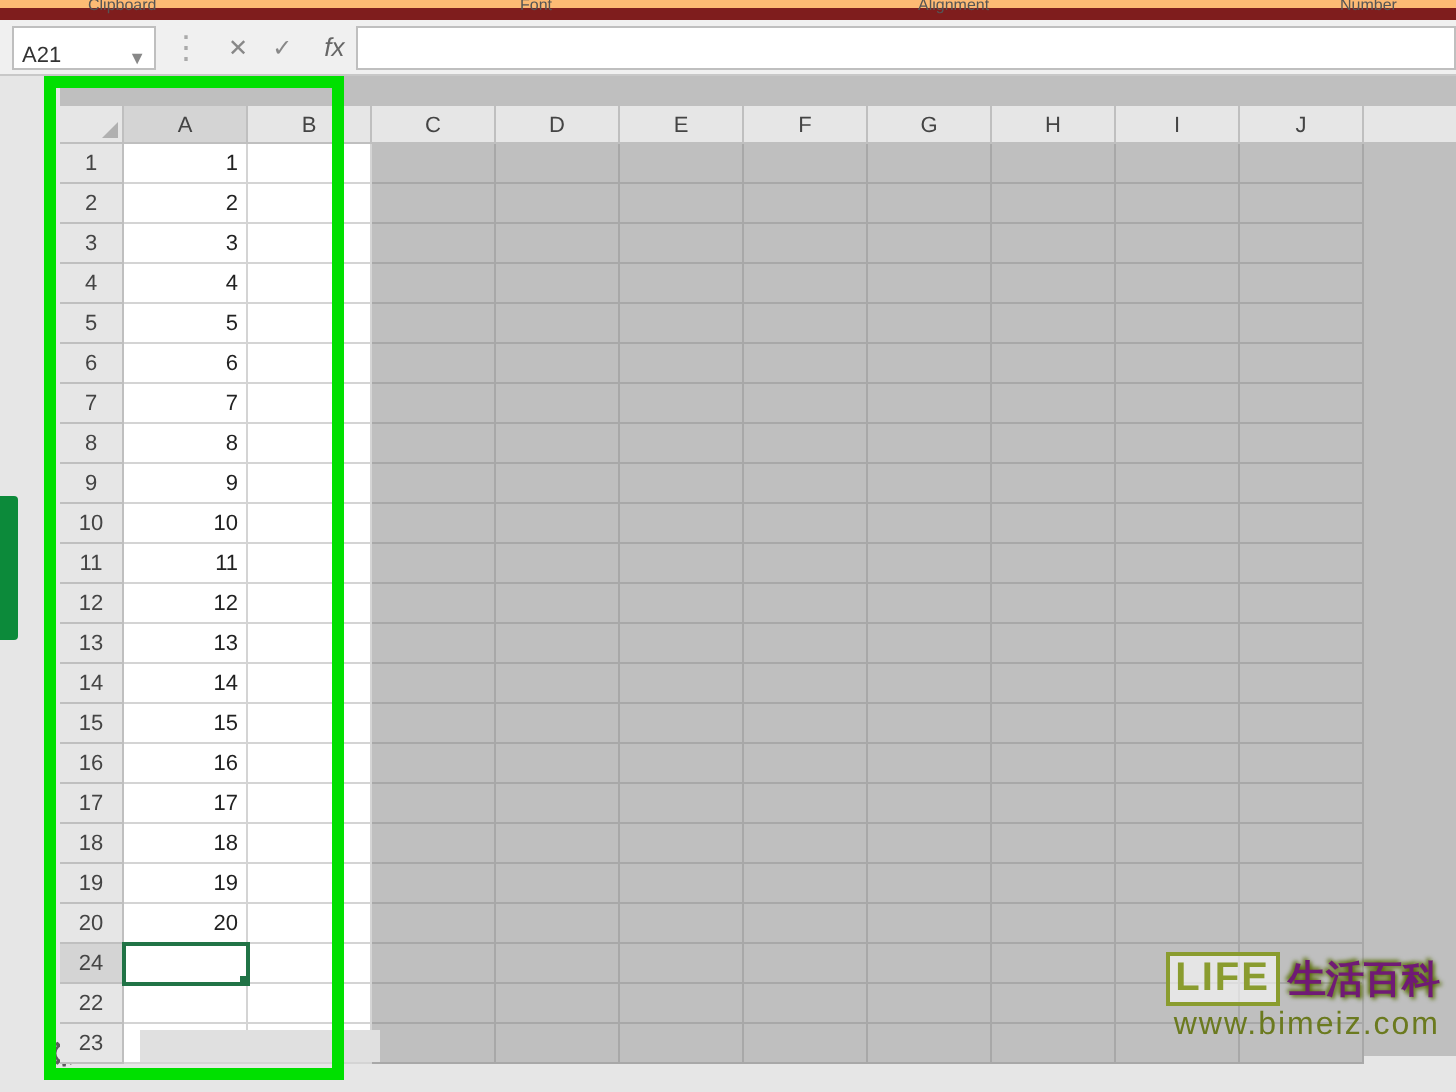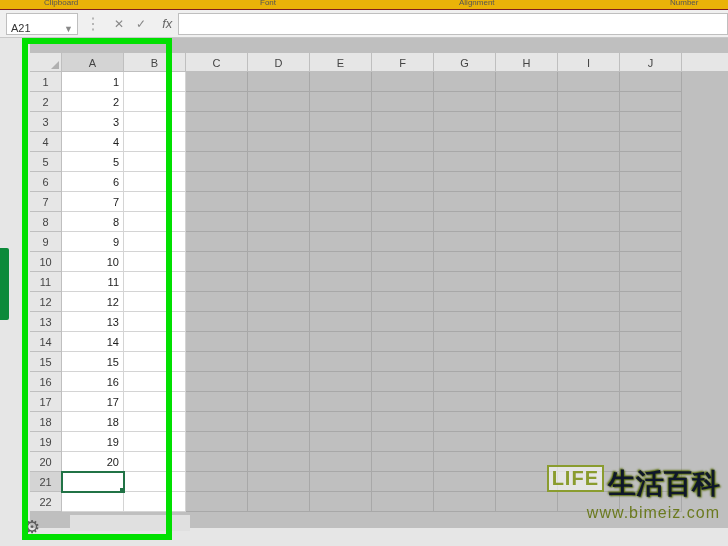--- a/index.html
+++ b/index.html
@@ -1,18 +1,18 @@
 <!DOCTYPE html>
 <html><head>
 <meta charset="utf-8">
 <style>
 * { margin: 0; padding: 0; box-sizing: border-box; font-family: 'Segoe UI', Arial, sans-serif; }
 body { width: 728px; height: 546px; background: #e6e6e6; overflow: hidden; position: relative; }
 
-.ribbon-groups { height: 10px; background: #eab308; display: flex; font-size: 8px; color: #555; border-bottom: 1px solid #7f1d1d; padding-left: 36px; }
+.ribbon-groups { height: 10px; background: #fdba74; display: flex; font-size: 8px; color: #555; border-bottom: 6px solid #7f1d1d; padding-left: 36px; }
 .ribbon-groups span { position: absolute; top: -2px; }
 .rg-clipboard { left: 44px; }
 .rg-font { left: 260px; }
 .rg-align { left: 459px; }
 .rg-number { left: 670px; }
 
 .namebox-row { height: 28px; background: #f0f0f0; border-bottom: 1px solid #c8c8c8; display: flex; align-items: center; padding-left: 6px; }
 .namebox { width: 72px; height: 22px; background: #fff; border: 1px solid #bfbfbf; display: flex; align-items: flex-end; padding: 0 4px; font-size: 11px; color: #333; position: relative; }
 .namebox .dd { margin-left: auto; color: #888; font-size: 9px; }
 .fx-sep { width: 30px; text-align: center; color: #aaa; }
@@ -40,23 +40,23 @@
 .rows { }
 .row { display: flex; height: 20px; }
 .rowh { width: 32px; text-align: center; font-size: 11px; color: #444; background: #e6e6e6; border-right: 1px solid #bfbfbf; border-bottom: 1px solid #bfbfbf; line-height: 20px; }
 .rowh.sel { background: #d4d4d4; }
 .cell { width: 62px; background: #fff; border-right: 1px solid #d4d4d4; border-bottom: 1px solid #d4d4d4; font-size: 11px; color: #222; text-align: right; padding-right: 4px; line-height: 20px; }
 .cell.gray { background: #bfbfbf; border-right: 1px solid #a8a8a8; border-bottom: 1px solid #a8a8a8; }
 .cell.active { outline: 2px solid #217346; outline-offset: -1px; position: relative; }
 .cell.active::after { content:''; position:absolute; right:-2px; bottom:-2px; width:5px; height:5px; background:#217346; }
 
 .watermark { position: absolute; right: 8px; bottom: 6px; z-index: 30; font-family: sans-serif; }
-.wm-top { display: flex; align-items: flex-start; gap: 4px; }
+.wm-top { display: flex; align-items: flex-end; gap: 4px; }
 .wm-box { font-size: 20px; font-weight: bold; color: #8a9c2f; border: 2px solid #8a9c2f; padding: 0 3px; letter-spacing: 1px; background: rgba(255,255,255,0.6); }
-.wm-cn { font-size: 28px; color: #0f172a; font-weight: bold; text-shadow: 1px 1px 2px #556b00, -1px -1px 2px #556b00; }
+.wm-cn { font-size: 19px; color: #701a75; font-weight: bold; text-shadow: 1px 1px 2px #556b00, -1px -1px 2px #556b00; }
 .wm-url { font-size: 16px; color: #6b7a1f; text-align: right; letter-spacing: 1px; margin-top: 1px; }
 
 .tab-strip { position: absolute; left: 70px; bottom: -3px; height: 16px; width: 120px; background: #e0e0e0; z-index: 5;}
 </style>
 </head>
 <body>
 
 <div class="ribbon-groups">
   <span class="rg-clipboard">Clipboard</span>
   <span class="rg-font">Font</span>
@@ -354,34 +354,47 @@
           <div class="cell gray"></div>
           <div class="cell gray"></div>
           <div class="cell gray"></div>
           <div class="cell gray"></div>
           <div class="cell gray"></div>
           <div class="cell gray"></div>
           <div class="cell gray"></div>
           <div class="cell gray"></div>
         </div>
         <div class="row">
-          <div class="rowh sel">21</div>
+          <div class="rowh sel">24</div>
           <div class="cell active"></div>
           <div class="cell"></div>
           <div class="cell gray"></div>
           <div class="cell gray"></div>
           <div class="cell gray"></div>
           <div class="cell gray"></div>
           <div class="cell gray"></div>
           <div class="cell gray"></div>
           <div class="cell gray"></div>
           <div class="cell gray"></div>
         </div>
         <div class="row">
           <div class="rowh">22</div>
+          <div class="cell"></div>
+          <div class="cell"></div>
+          <div class="cell gray"></div>
+          <div class="cell gray"></div>
+          <div class="cell gray"></div>
+          <div class="cell gray"></div>
+          <div class="cell gray"></div>
+          <div class="cell gray"></div>
+          <div class="cell gray"></div>
+          <div class="cell gray"></div>
+        </div>
+        <div class="row">
+          <div class="rowh">23</div>
           <div class="cell"></div>
           <div class="cell"></div>
           <div class="cell gray"></div>
           <div class="cell gray"></div>
           <div class="cell gray"></div>
           <div class="cell gray"></div>
           <div class="cell gray"></div>
           <div class="cell gray"></div>
           <div class="cell gray"></div>
           <div class="cell gray"></div>

